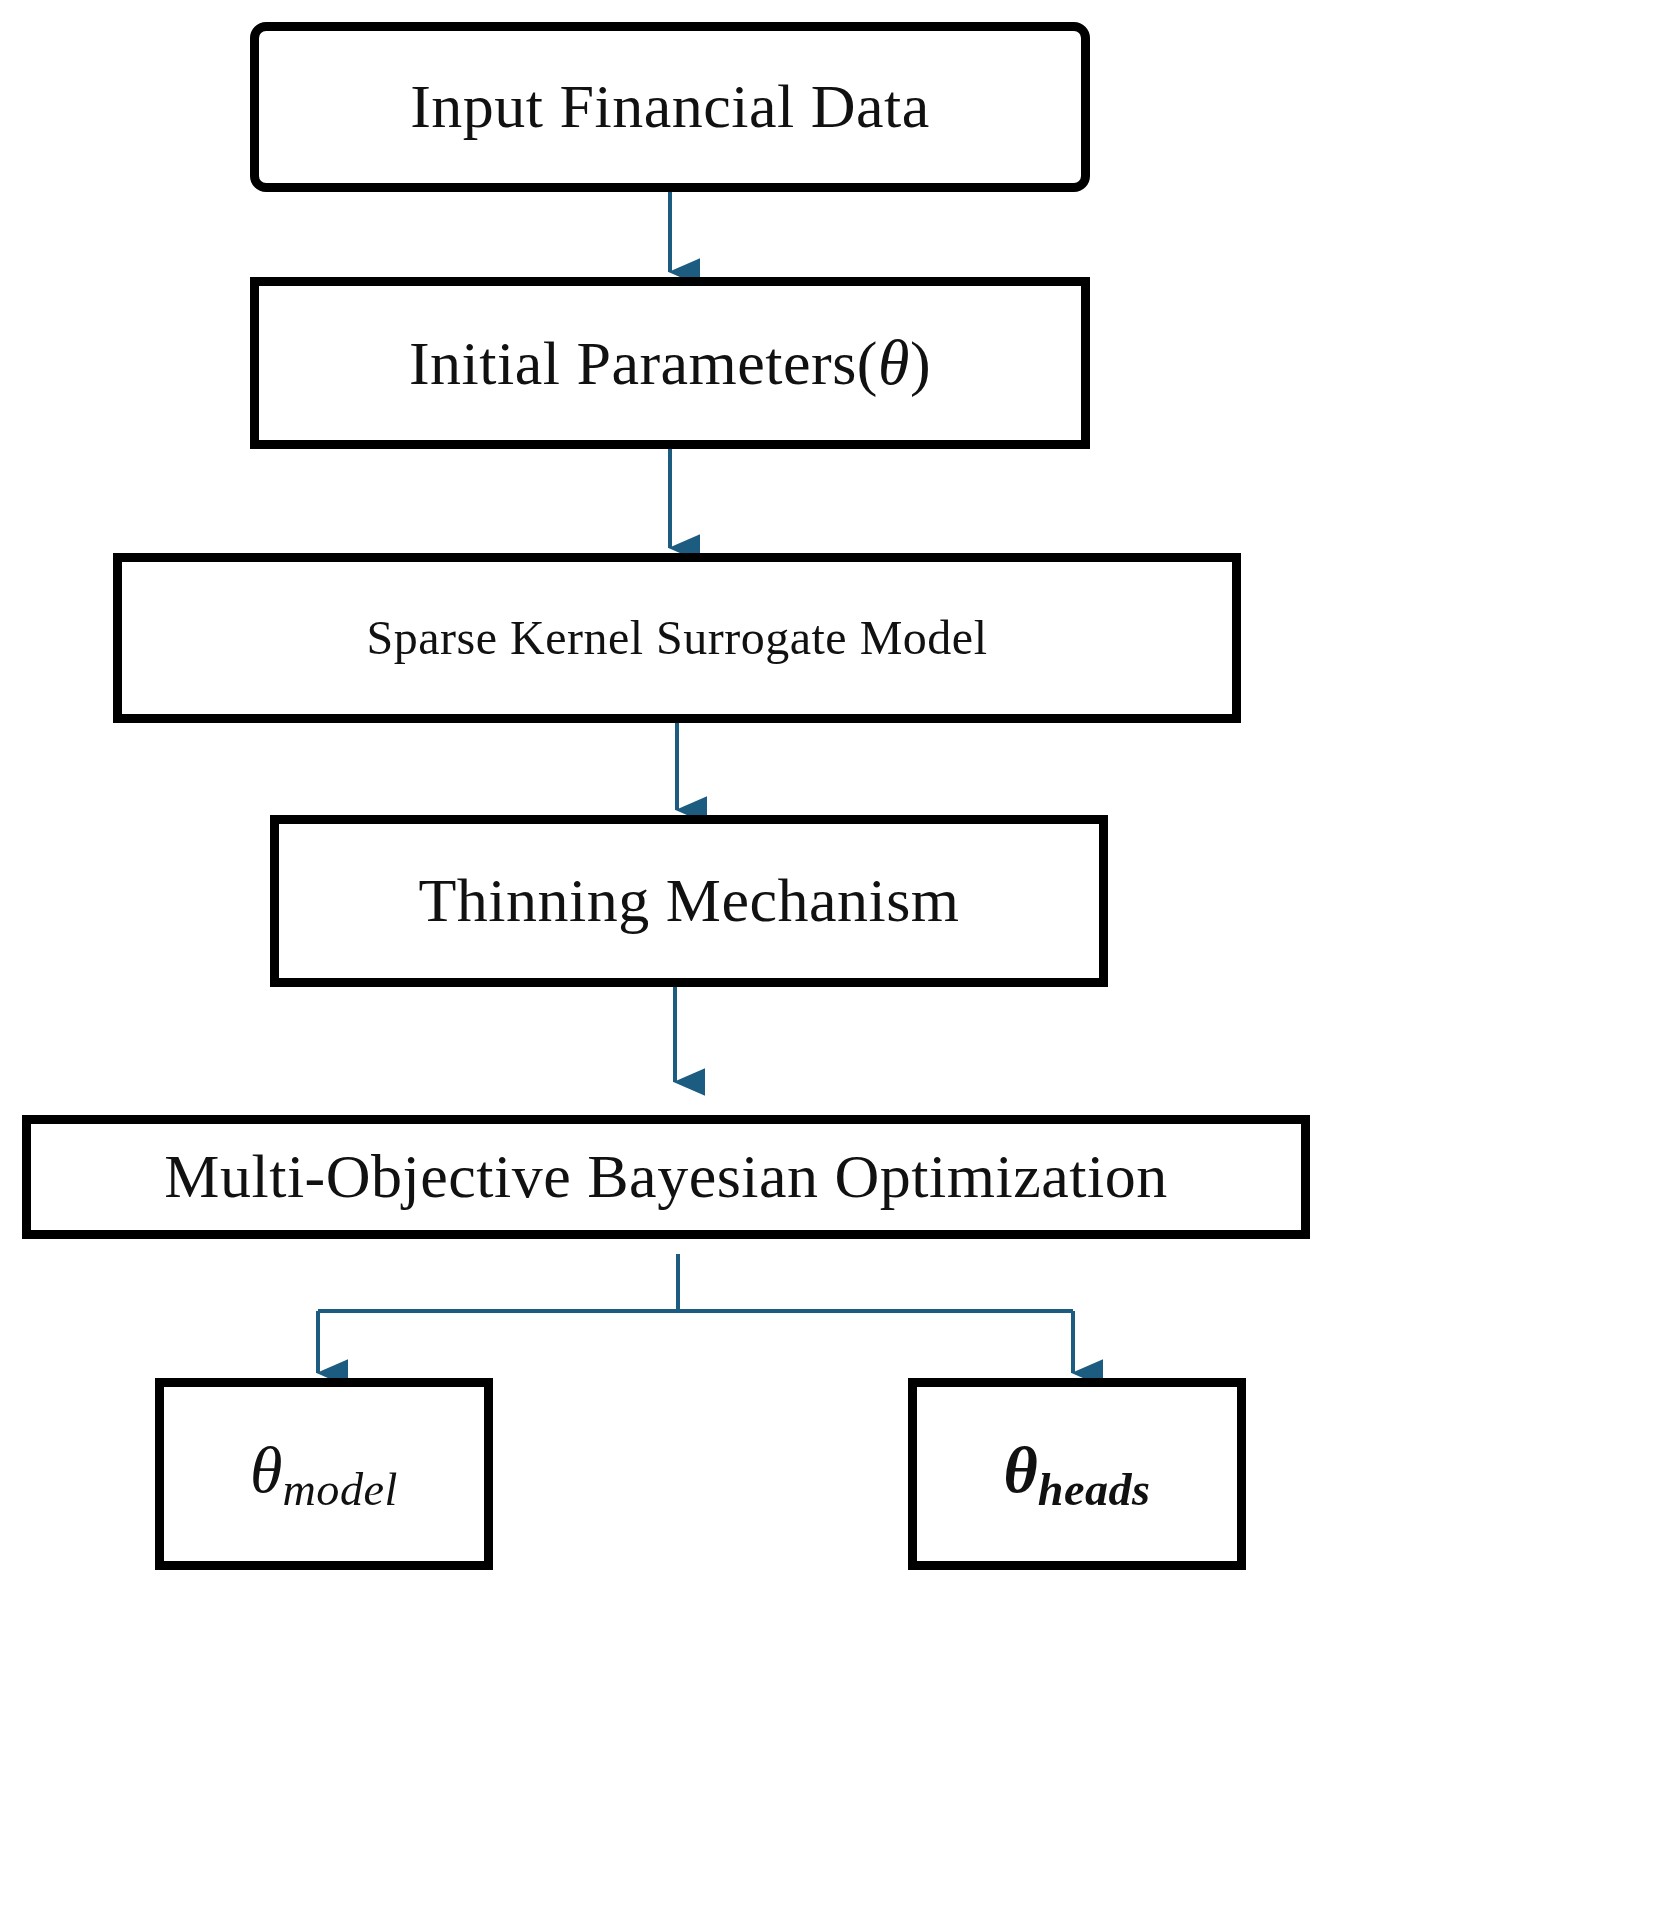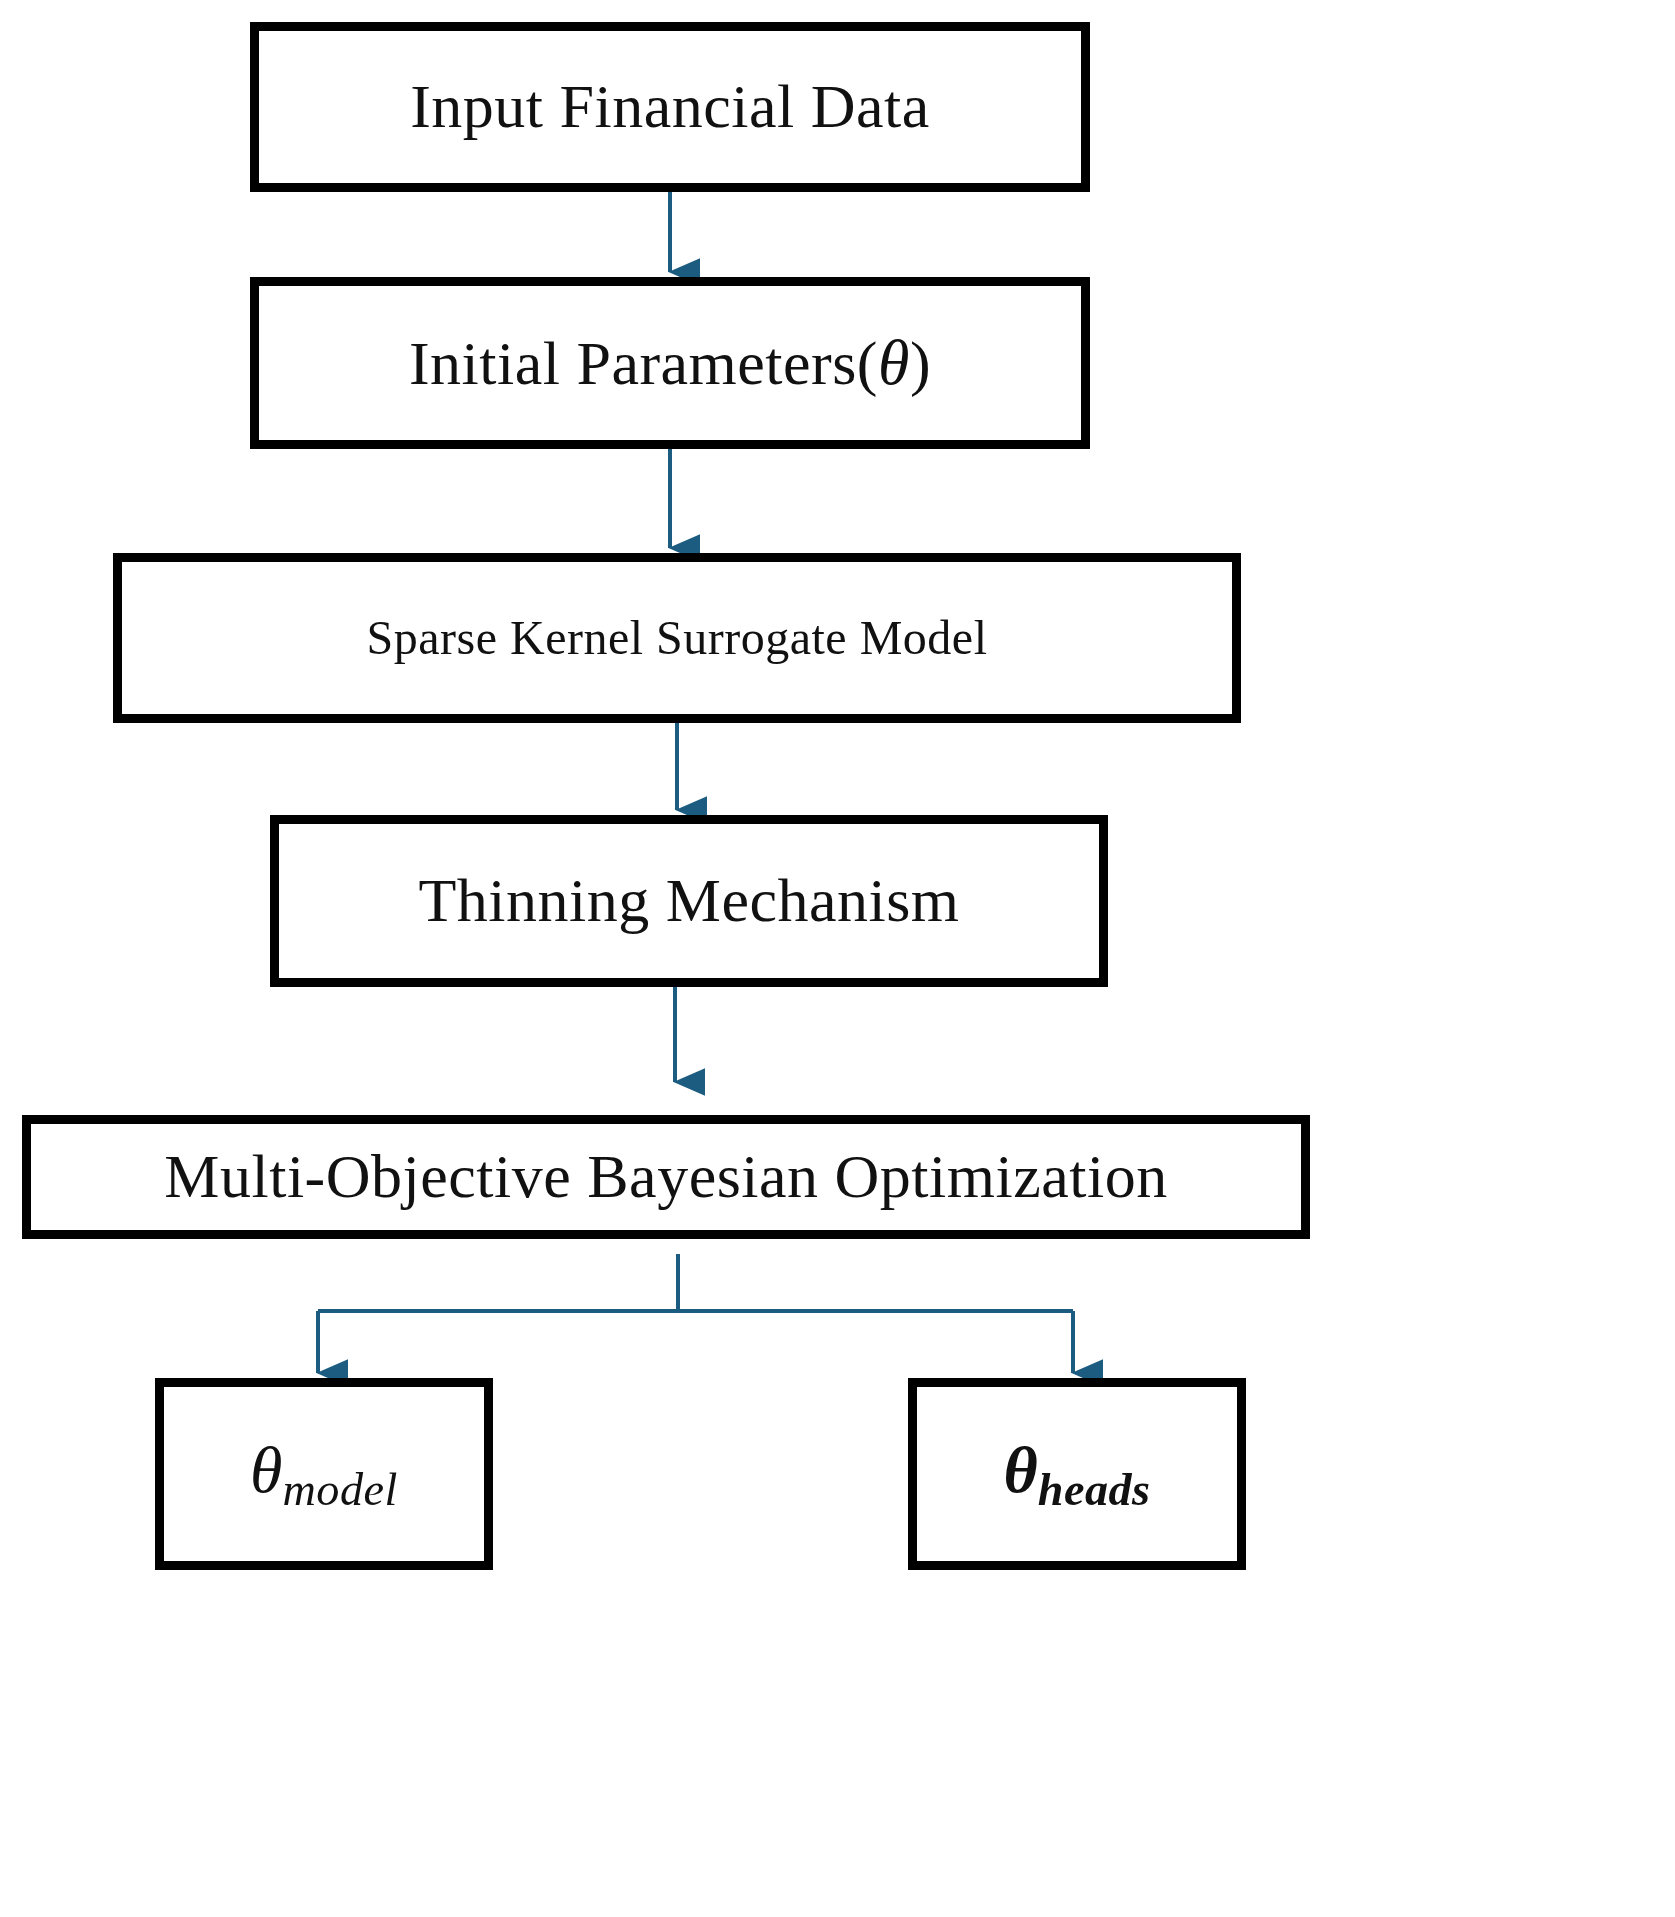--- a/index.html
+++ b/index.html
@@ -28,21 +28,21 @@
     text-align: center;
   }
   .node-label {
     font-family: "Liberation Serif", "DejaVu Serif", serif;
     color: #111111;
     line-height: 1.05;
     white-space: nowrap;
     letter-spacing: 0.5px;
   }
   
-  #box-input          { left: 250px;  top: 22px;   width: 840px;  height: 170px; }
+  #box-input          { left: 250px;  top: 22px;   width: 840px;  height: 170px; border-radius: 16px; }
   #box-initial-params { left: 250px;  top: 277px;  width: 840px;  height: 172px; }
   #box-surrogate      { left: 113px;  top: 553px;  width: 1128px; height: 170px; }
   #box-thinning       { left: 270px;  top: 815px;  width: 838px;  height: 172px; }
   #box-mobo           { left: 22px;   top: 1087px; width: 1288px; height: 124px; margin-top: 28px; }
   #box-theta-model    { left: 155px;  top: 1378px; width: 338px;  height: 192px; }
   #box-theta-heads    { left: 908px;  top: 1378px; width: 338px;  height: 192px; font-weight: bold; }
 
   #box-input          .node-label { font-size: 62px; }
   #box-initial-params .node-label { font-size: 62px; }
   #box-surrogate      .node-label { font-size: 48px; }

